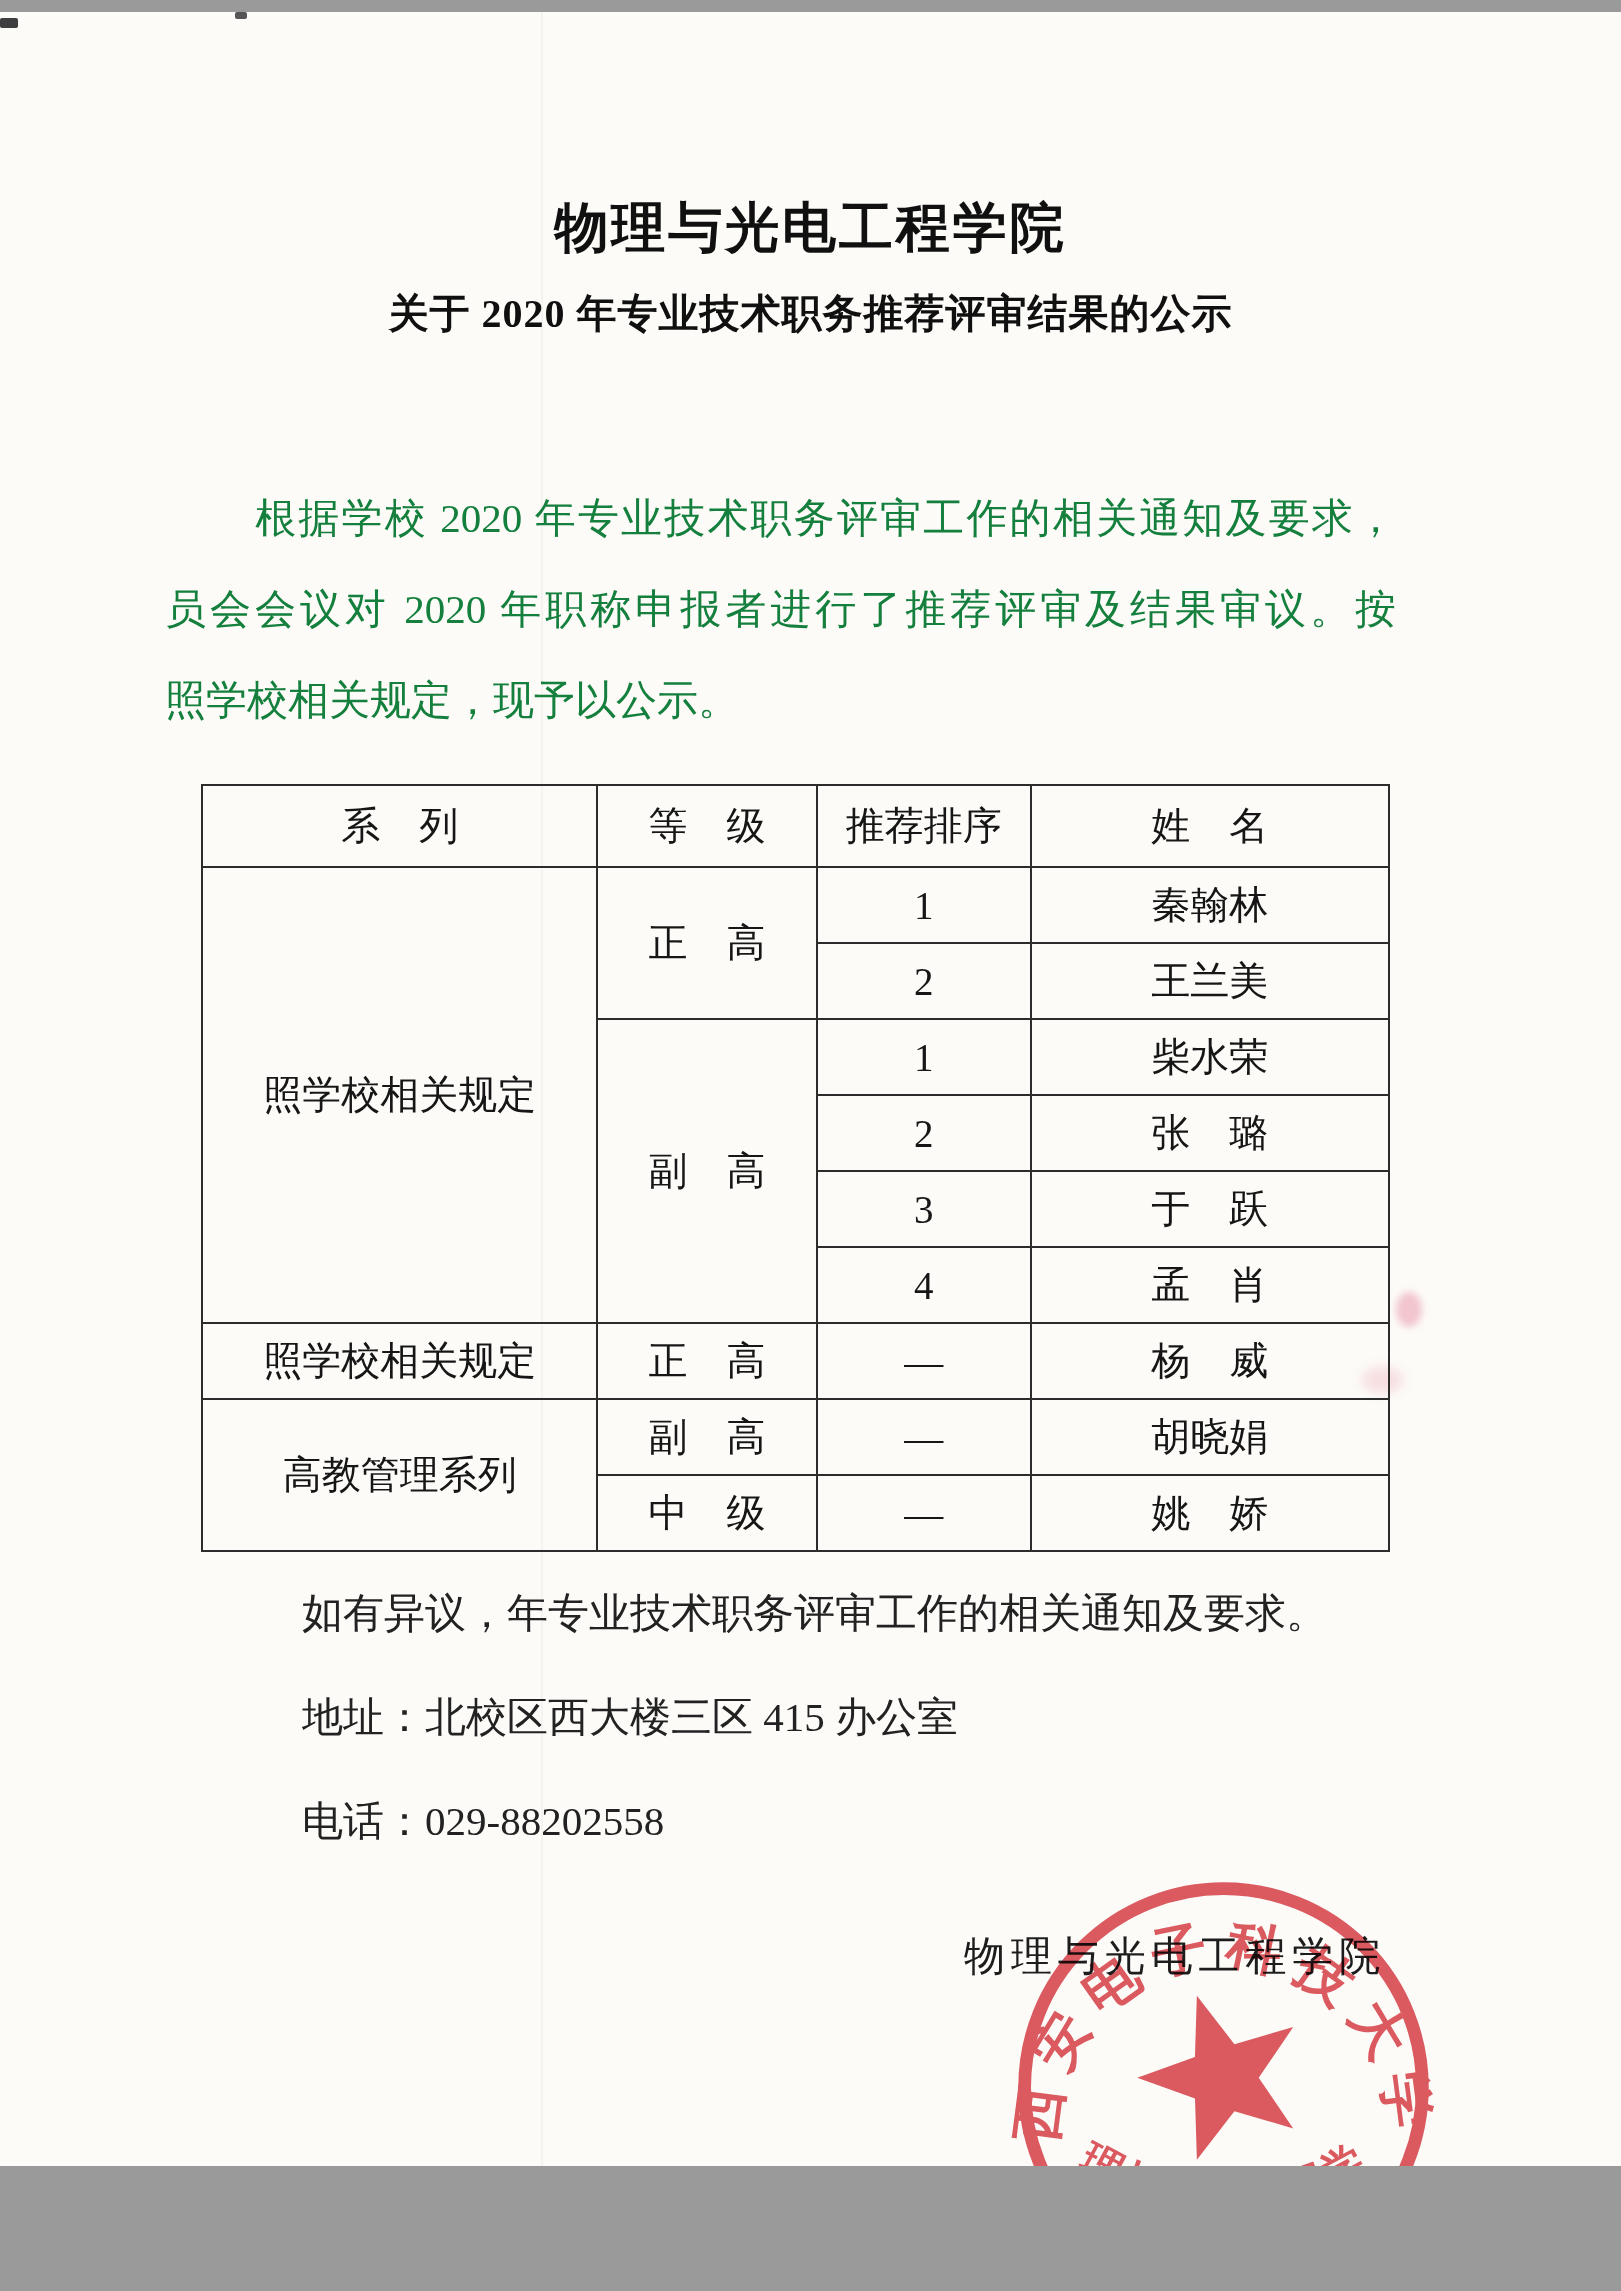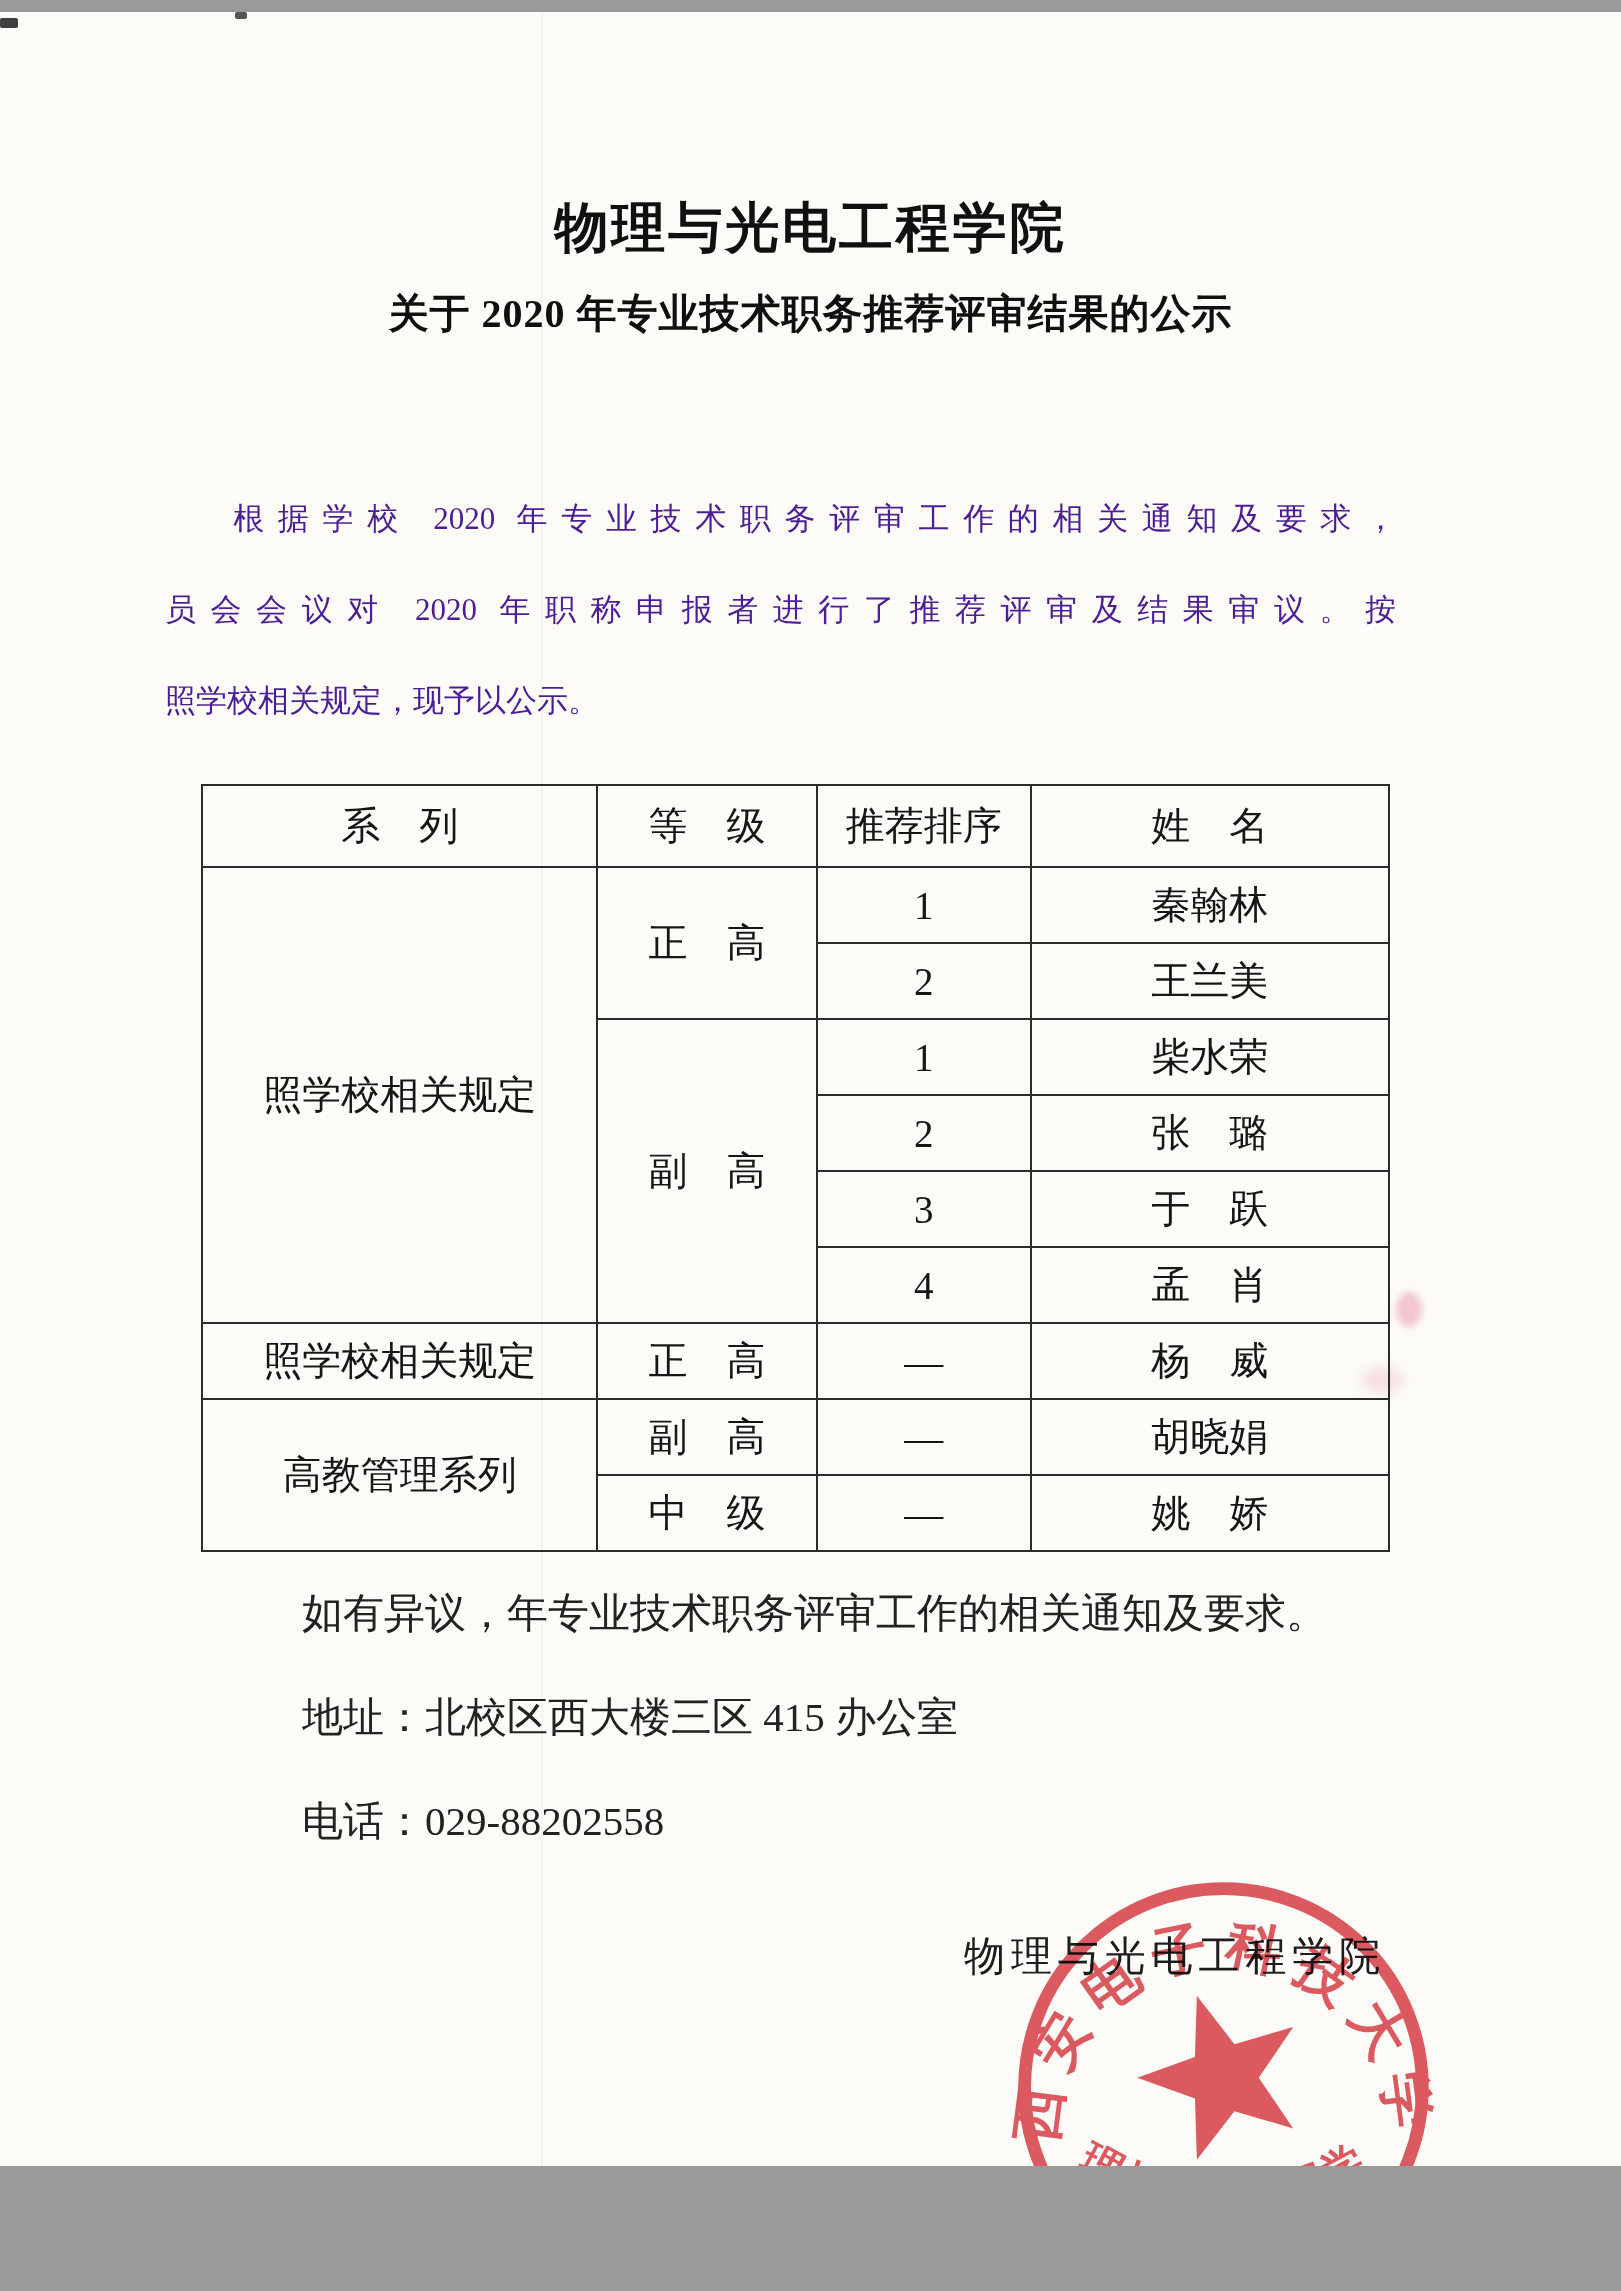--- a/index.html
+++ b/index.html
@@ -20,21 +20,21 @@
     background:rgba(225,110,140,.38); border-radius:50%; filter:blur(3.9px); }
   .smudge2 { position:absolute; left:1362px; top:1355px; width:41px; height:25.5px;
     background:rgba(230,140,160,.26); border-radius:50%; filter:blur(5.9px); }
 
   .title { position:absolute; left:0; width:100%; text-align:center;
     font-weight:bold; color:#101010; }
   .title1 { top:180px; font-size:54px; letter-spacing:2.9px; }
   .title2 { top:274px; font-size:40px; letter-spacing:1px; }
 
   .para { position:absolute; left:165px; top:461px; width:1231px;
-    font-size:31px; line-height:91px; color:#4c1d95; }
+    font-size:41px; line-height:91px; color:#15803d; }
   .para .line { text-align:justify; text-align-last:justify; }
   .para .line.first { text-indent:2.2em; }
   .para .line.last  { text-align-last:left; }
 
   table.results { position:absolute; left:201px; top:772px; width:1189px;
     border-collapse:collapse; table-layout:fixed; font-size:39px; color:#161616;
     border:2.9px solid #2c2c2c; }
   table.results td { border:2px solid #2c2c2c; text-align:center;
     vertical-align:middle; padding:0; }
   tr.hdr  td { height:82px; }

